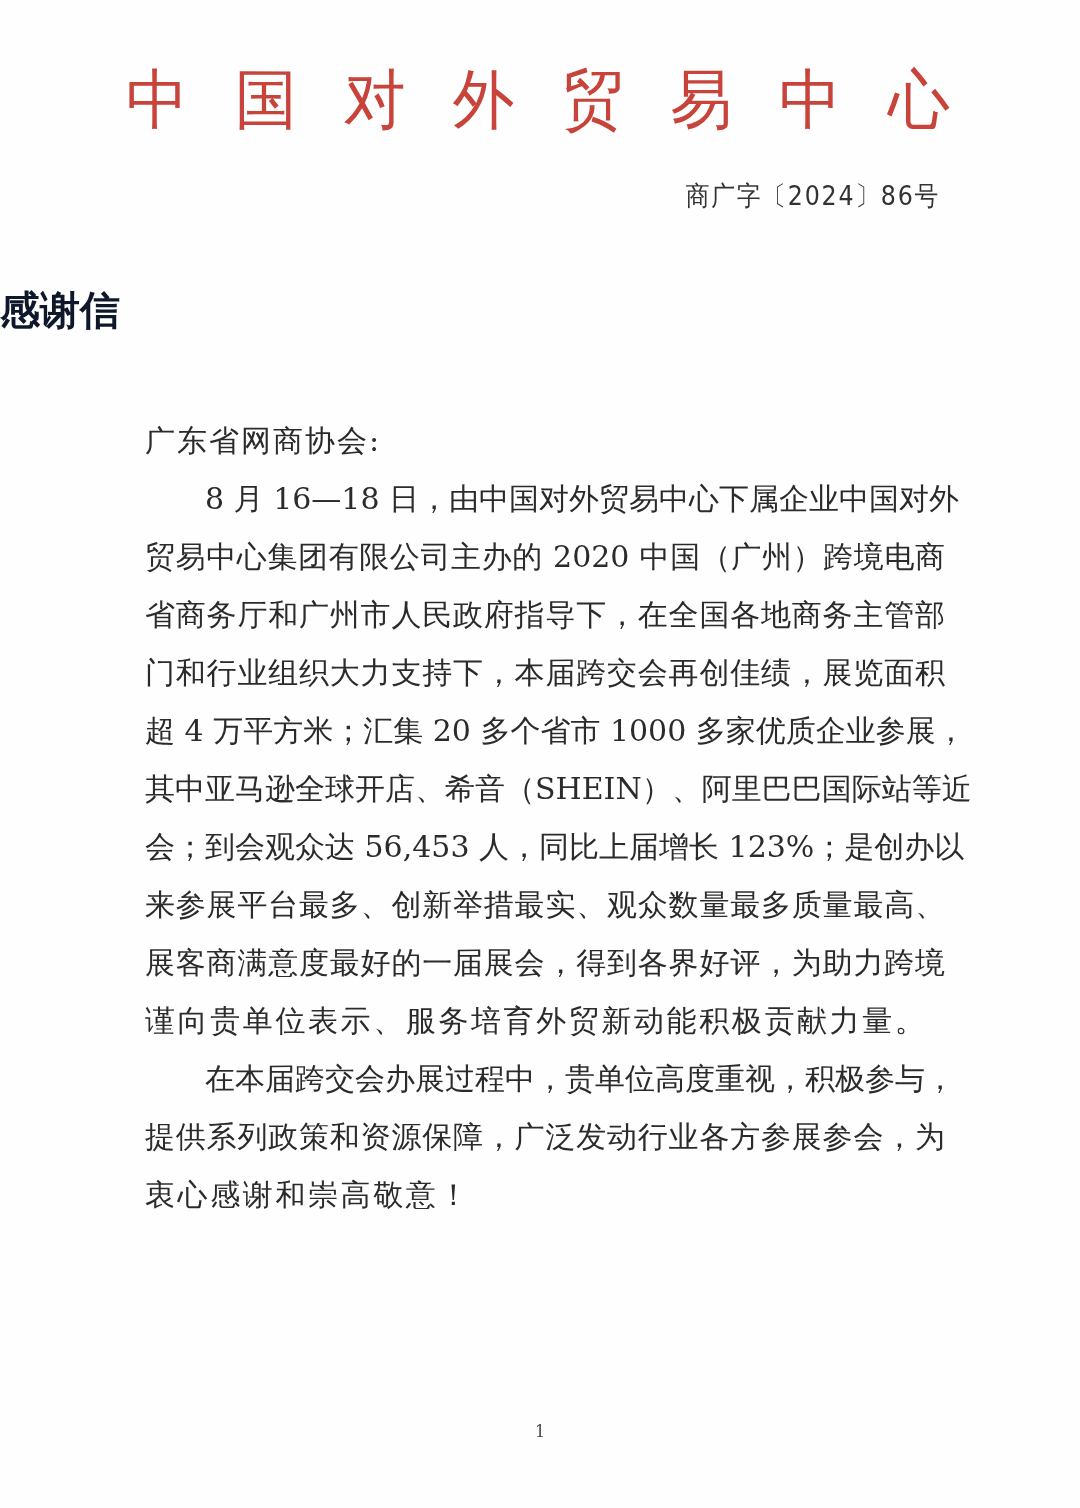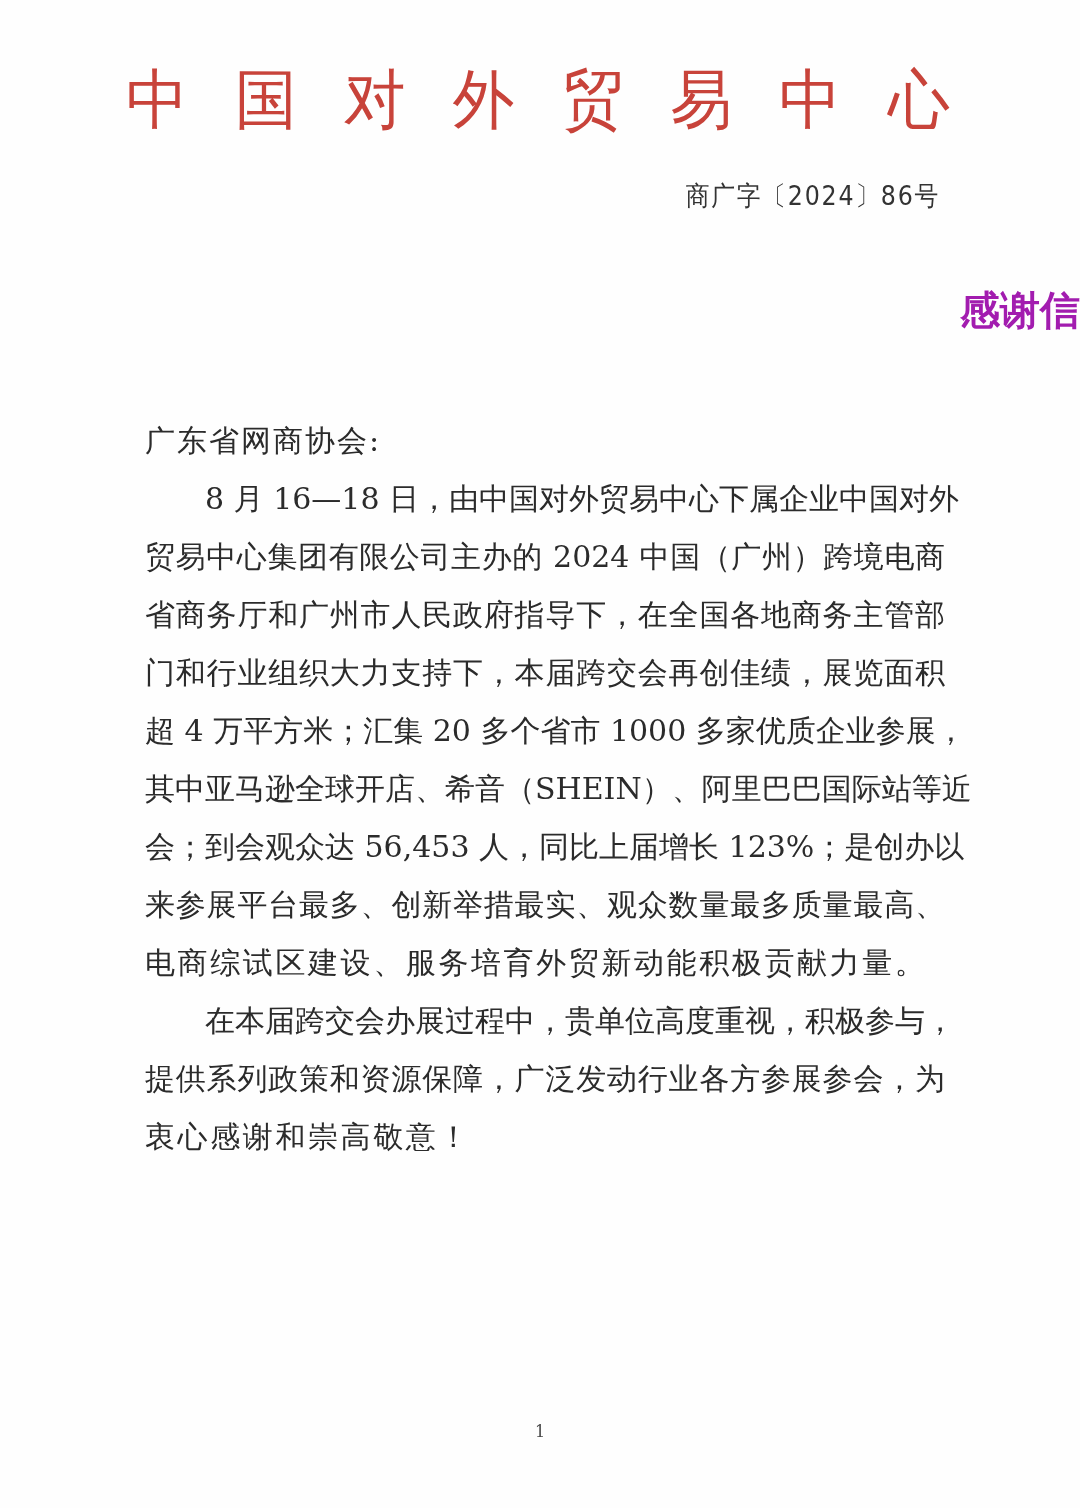--- a/index.html
+++ b/index.html
@@ -51,25 +51,25 @@
       letter-spacing: 2px;
       font-family: "DejaVu Sans", "Liberation Sans", sans-serif;
       transform: scaleX(0.88);
       transform-origin: right center;
     }
     .title {
       position: absolute;
       left: 0;
       width: 1080px;
       top: 284px;
-      text-align: right;
+      text-align: left;
       font-size: 40px;
       line-height: 52px;
       font-weight: bold;
-      color: #a21caf;
+      color: #0f172a;
       font-family: "DejaVu Sans", "Liberation Sans", sans-serif;
     }
     .body-text {
       position: absolute;
       left: 145px;
       top: 412px;
       width: 800px;
       font-size: 30px;
       color: #2b2b2b;
     }
@@ -118,28 +118,29 @@
 
   <div class="doc-number">商广字〔2024〕86号</div>
 
   <div class="title">感谢信</div>
 
   <div class="body-text">
     <div class="line salutation">广东省网商协会:</div>
 
     <div>
       <div class="line indent">8 月 16—18 日，由中国对外贸易中心下属企业中国对外</div>
-      <div class="line">贸易中心集团有限公司主办的 2024 中国（广州）跨境电商</div>
+      <div class="line">贸易中心集团有限公司主办的 2020 中国（广州）跨境电商</div>
       <div class="line">省商务厅和广州市人民政府指导下，在全国各地商务主管部</div>
       <div class="line">门和行业组织大力支持下，本届跨交会再创佳绩，展览面积</div>
       <div class="line">超 4 万平方米；汇集 20 多个省市 1000 多家优质企业参展，</div>
       <div class="line">其中亚马逊全球开店、希音（SHEIN）、阿里巴巴国际站等近</div>
       <div class="line">会；到会观众达 56,453 人，同比上届增长 123%；是创办以</div>
       <div class="line">来参展平台最多、创新举措最实、观众数量最多质量最高、</div>
-      <div class="line" style="text-align-last:left; letter-spacing:2.6px;">电商综试区建设、服务培育外贸新动能积极贡献力量。</div>
+      <div class="line">展客商满意度最好的一届展会，得到各界好评，为助力跨境</div>
+      <div class="line" style="text-align-last:left; letter-spacing:2.6px;">谨向贵单位表示、服务培育外贸新动能积极贡献力量。</div>
     </div>
 
     <div>
       <div class="line indent">在本届跨交会办展过程中，贵单位高度重视，积极参与，</div>
       <div class="line">提供系列政策和资源保障，广泛发动行业各方参展参会，为</div>
       <div class="line" style="text-align-last:left; letter-spacing:2.6px;">衷心感谢和崇高敬意！</div>
     </div>
   </div>
 
   <div class="page-number">1</div>

